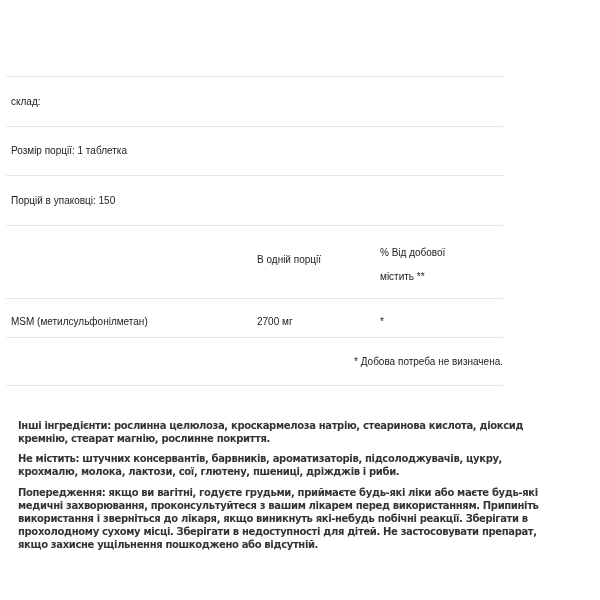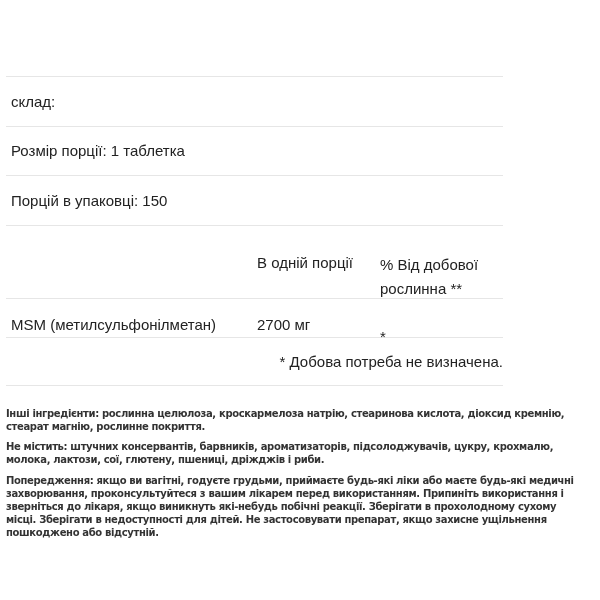--- a/index.html
+++ b/index.html
@@ -1,32 +1,32 @@
 <!DOCTYPE html>
 <html><head>
 <meta charset="utf-8">
 <style>
   html, body { margin: 0; padding: 0; background: #ffffff; }
   body { width: 600px; height: 600px; position: relative; overflow: hidden;
          font-family: "Liberation Sans", "DejaVu Sans", sans-serif; color: #222; }
   .facts { position: absolute; left: 6px; top: 76px; width: 497px; }
-  .row { border-top: 1px solid #e6e6e6; box-sizing: border-box; font-size: 15px; color: #222; }
+  .row { border-top: 1px solid #e6e6e6; box-sizing: border-box; font-size: 10px; color: #222; }
   .row.single { height: 49.5px; padding-left: 5px; display: flex; align-items: center; }
   .row.head { height: 73px; position: relative; }
   .row.ing { height: 39px; position: relative; }
   .row.note { height: 49px; padding-left: 5px; display: flex; align-items: center; border-bottom: 1px solid #e6e6e6; justify-content: flex-end; }
   .col2 { position: absolute; left: 251px; }
-  .col3 { position: absolute; left: 374px; margin-top: 12px; }
+  .col3 { position: absolute; left: 374px; }
   .row.head .col2 { top: 28px; }
   .row.head .col3 { top: 15px; line-height: 24px; width: 100px; }
   .row.ing .col1 { position: absolute; left: 5px; top: 17px; }
   .row.ing .col2, .row.ing .col3 { top: 17px; }
   .extra { position: absolute; left: 6px; width: 570px; font-size: 10px; font-weight: bold;
            color: #333; line-height: 13px; font-family: "DejaVu Sans", sans-serif; letter-spacing: -0.35px; }
-  .extra p { margin: 0; }
+  .extra p { margin: 12px; }
   .e1 { top: 407px; }
   .e2 { top: 440px; }
   .e3 { top: 474px; }
 </style>
 </head>
 <body>
 
 <div class="facts">
   <div class="row single">
     <span>склад:</span>
@@ -34,21 +34,21 @@
   <div class="row single">
     <span>Розмір порції: 1 таблетка</span>
   </div>
   <div class="row single">
     <span>Порцій в упаковці: 150</span>
   </div>
   <div class="row head">
     <span class="col2">В одній порції</span>
     <div class="col3">
       <div>% Від добової</div>
-      <div>рослинна **</div>
+      <div>містить **</div>
     </div>
   </div>
   <div class="row ing">
     <span class="col1">MSM (метилсульфонілметан)</span>
     <span class="col2">2700 мг</span>
     <span class="col3">*</span>
   </div>
   <div class="row note">
     <span>* Добова потреба не визначена.</span>
   </div>

